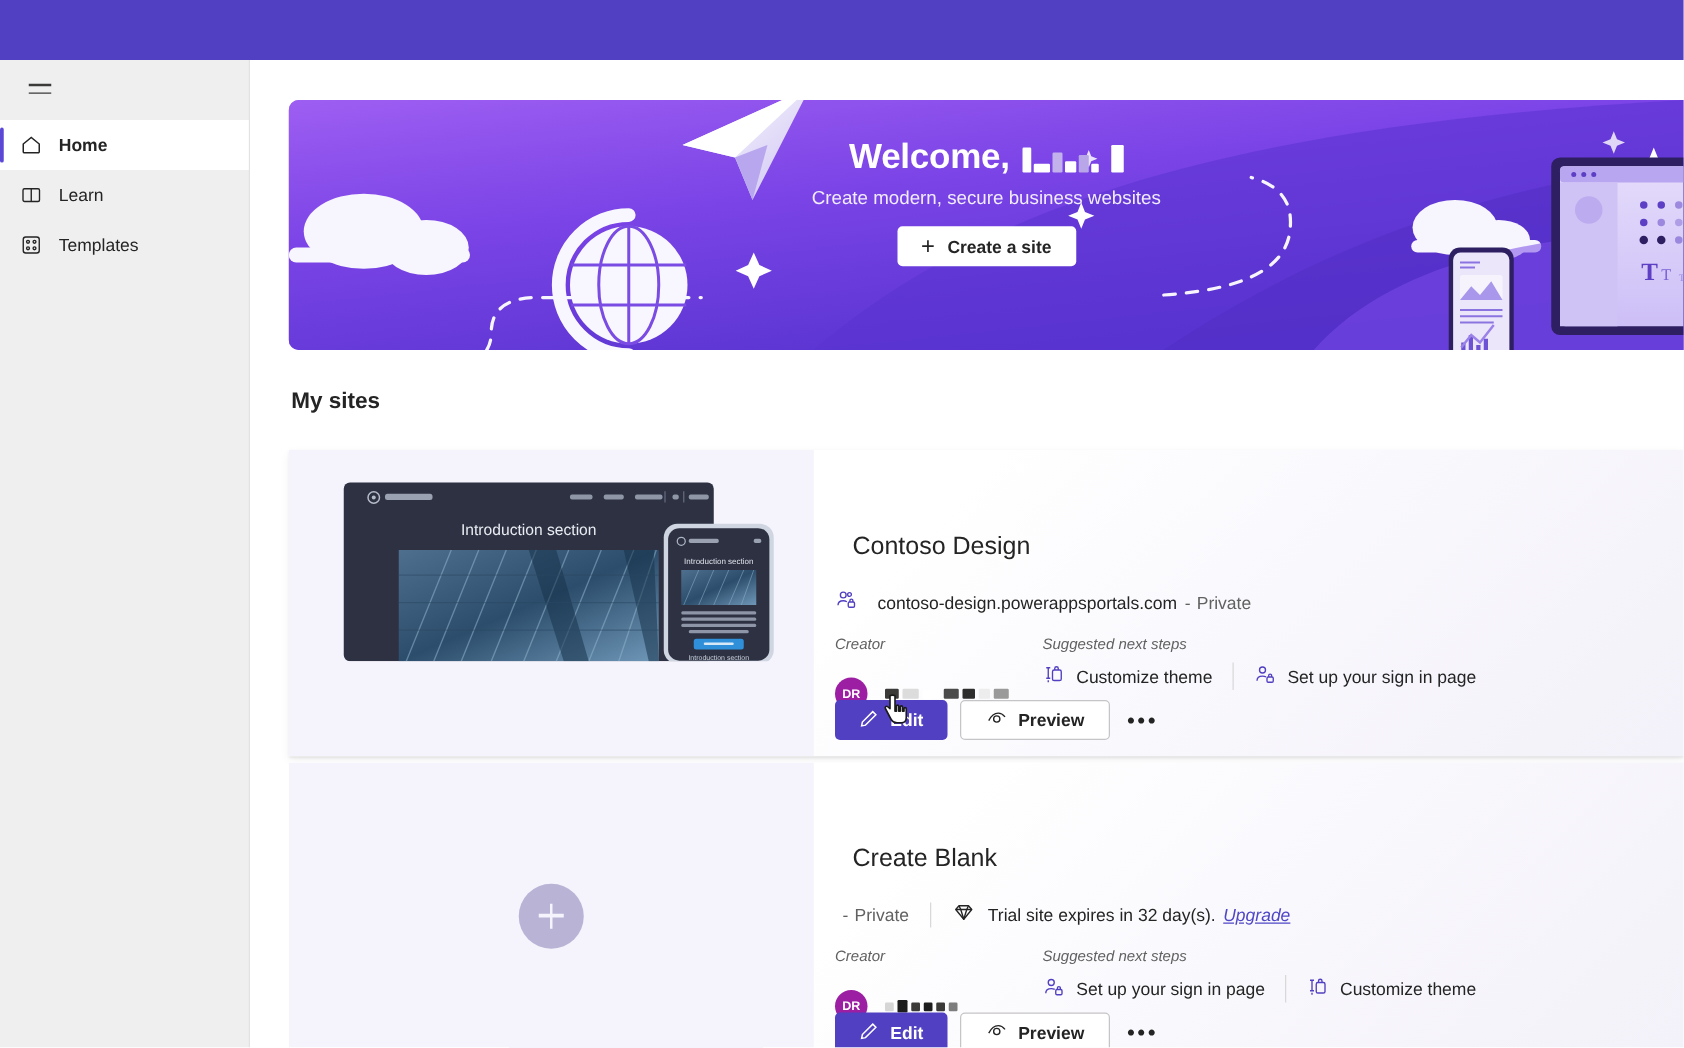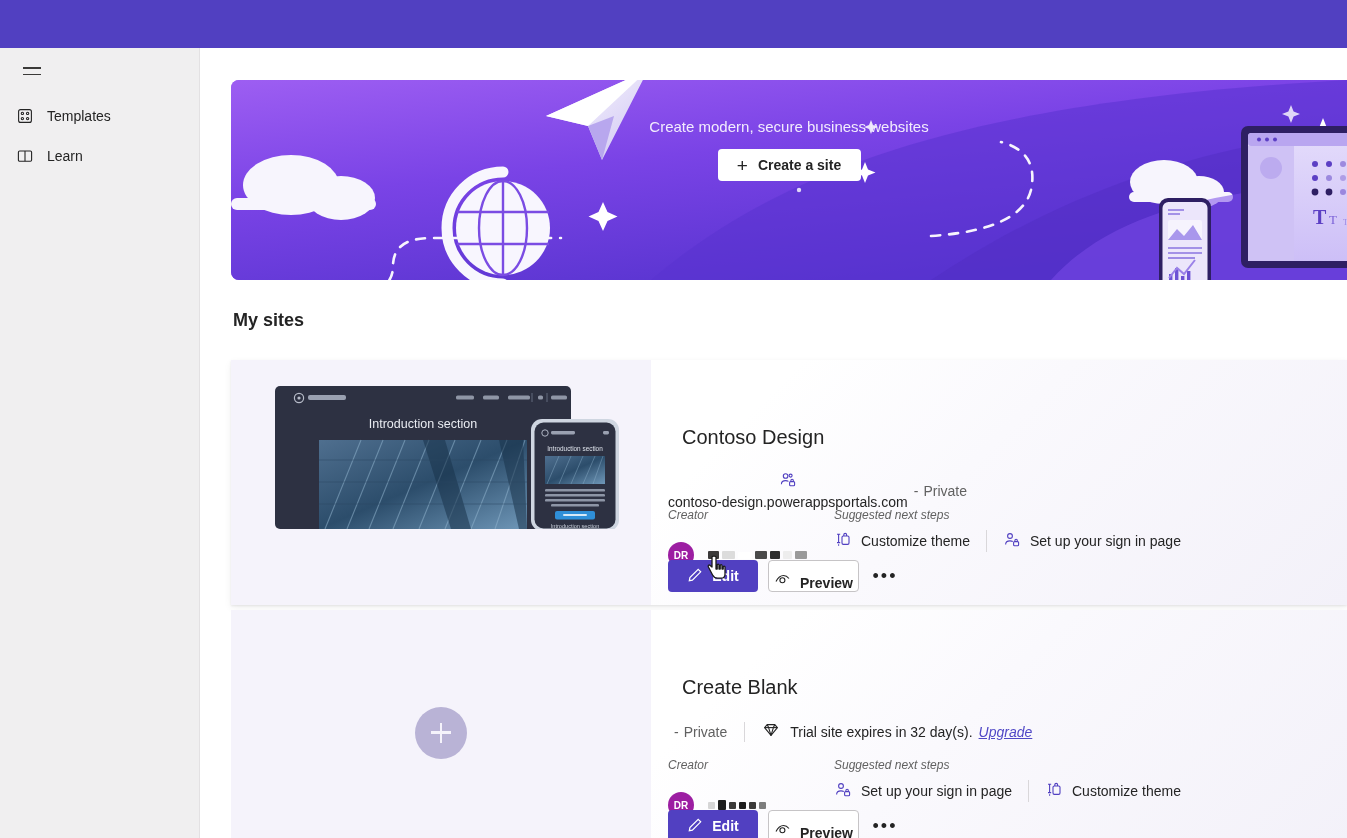--- a/index.html
+++ b/index.html
@@ -151,21 +151,21 @@
   .card-body { position: absolute; left: 437px; top: 0; right: 0; height: 245px; }
   .card-title {
     position: absolute; top: 66px; left: 14px;
     font-size: 20px; font-weight: normal; color: #242424;
   }
   .card-url-row {
     position: absolute; top: 111px; left: 0;
     display: flex; align-items: center; gap: 0;
     font-size: 14px; color: #242424;
   }
-  .url-chunk { display: flex; align-items: center; gap: 2px; flex-direction: column; }
+  .url-chunk { display: flex; align-items: center; gap: 16px; }
   .muted { color: #616161; }
   .divider-v {
     display: inline-block; width: 1px; height: 20px;
     background: #d9d7da; margin: 0 17px;
   }
   .trial-chunk { display: flex; align-items: center; gap: 10px; font-size: 14px; color: #242424; }
   .upgrade-link { color: #4f47c6; text-decoration: underline; cursor: pointer; font-style: italic; }
 
   .meta-row { position: absolute; top: 148px; left: 0; display: flex; }
   .meta-col-creator { width: 166px; }
@@ -195,21 +195,21 @@
     height: 32px; border-radius: 4px;
     font-size: 14px; font-family: "Liberation Sans", sans-serif;
     cursor: pointer;
   }
   .btn-primary {
     background: #5140c1; color: #ffffff; border: none;
     width: 90px; font-weight: bold;
   }
   .btn-secondary {
     background: #ffffff; color: #242424;
-    border: 1px solid #c6c4c6; width: 91px; font-weight: bold; align-items: flex-end;
+    border: 1px solid #c6c4c6; width: 120px; font-weight: bold;
   }
   .more-btn {
     width: 32px; height: 32px; border: none; background: transparent;
     cursor: pointer; display: flex; align-items: center; justify-content: center;
     color: #242424; font-size: 18px; letter-spacing: 2px; line-height: 1;
   }
 
   .cursor-hand { position: absolute; left: 706px; top: 555px; z-index: 50; pointer-events: none; }
 </style>
 </head>
@@ -219,42 +219,50 @@
 
   <div class="topbar"></div>
 
   <div class="sidebar">
     <div class="hamburger">
       <span></span>
       <span></span>
     </div>
     <div class="nav">
 
+      <div class="nav-item active">
+        <span class="ico">
+          <svg width="18" height="18" viewBox="0 0 18 18" fill="none" stroke="#242424" stroke-width="1.2">
+            <path d="M2.6 8.2 9 3l6.4 5.2v6.1a.9.9 0 0 1-.9.9H3.5a.9.9 0 0 1-.9-.9z"></path>
+          </svg>
+        </span>
+        <span>Home</span>
+      </div>
+
+      <div class="nav-item">
+        <span class="ico">
+          <svg width="18" height="18" viewBox="0 0 18 18" fill="none" stroke="#242424" stroke-width="1.1">
+            <rect x="2.4" y="4" width="13.2" height="10.2" rx="1.2"></rect>
+            <line x1="9" y1="4" x2="9" y2="14.2"></line>
+          </svg>
+        </span>
+        <span>Learn</span>
+      </div>
 
       <div class="nav-item">
         <span class="ico">
           <svg width="18" height="18" viewBox="0 0 18 18" fill="none" stroke="#242424" stroke-width="1.1">
             <rect x="2.6" y="2.6" width="12.8" height="12.8" rx="2"></rect>
             <circle cx="6.4" cy="6.4" r="1.15"></circle>
               <circle cx="11.6" cy="6.4" r="1.15"></circle>
             <circle cx="6.4" cy="11.6" r="1.15"></circle>
               <circle cx="11.6" cy="11.6" r="1.15"></circle>
           </svg>
         </span>
         <span>Templates</span>
-      </div>
-
-      <div class="nav-item">
-        <span class="ico">
-          <svg width="18" height="18" viewBox="0 0 18 18" fill="none" stroke="#242424" stroke-width="1.1">
-            <rect x="2.4" y="4" width="13.2" height="10.2" rx="1.2"></rect>
-            <line x1="9" y1="4" x2="9" y2="14.2"></line>
-          </svg>
-        </span>
-        <span>Learn</span>
       </div>
 
     </div>
   </div>
 
   <div class="main">
 
     <div class="banner">
       <svg class="banner-svg" viewBox="0 0 1116 200" preserveAspectRatio="none">
         <defs>
@@ -391,20 +399,32 @@
             <rect x="10" y="76" width="3.4" height="8"></rect>
               <rect x="16" y="70" width="3.4" height="14"></rect>
             <rect x="22" y="78" width="3.4" height="6"></rect>
               <rect x="28" y="73" width="3.4" height="11"></rect>
           </g>
           <path d="M10 80 L18 70 L25 76 L36 62" stroke="#9b82e8" stroke-width="2" fill="none"></path>
         </g>
       </svg>
 
       <div class="banner-center">
+        <div class="welcome-row">
+          <span class="welcome-text">Welcome,</span>
+          <span class="redact-name">
+            <i style="width:7px;height:20px;"></i>
+            <i style="width:13px;height:7px;"></i>
+            <i style="width:8px;height:16px;background:#c3b1ec;"></i>
+            <i style="width:9px;height:9px;"></i>
+            <i style="width:8px;height:14px;background:#b9a6e8;"></i>
+            <i style="width:6px;height:7px;"></i>
+            <i style="width:10px;height:22px;margin-left:8px;"></i>
+          </span>
+        </div>
         <div class="banner-sub">Create modern, secure business websites</div>
         <button class="create-btn">
           <span class="plus-glyph">+</span>
           <span>Create a site</span>
         </button>
       </div>
     </div>
 
     <div class="section-title">My sites</div>
 

